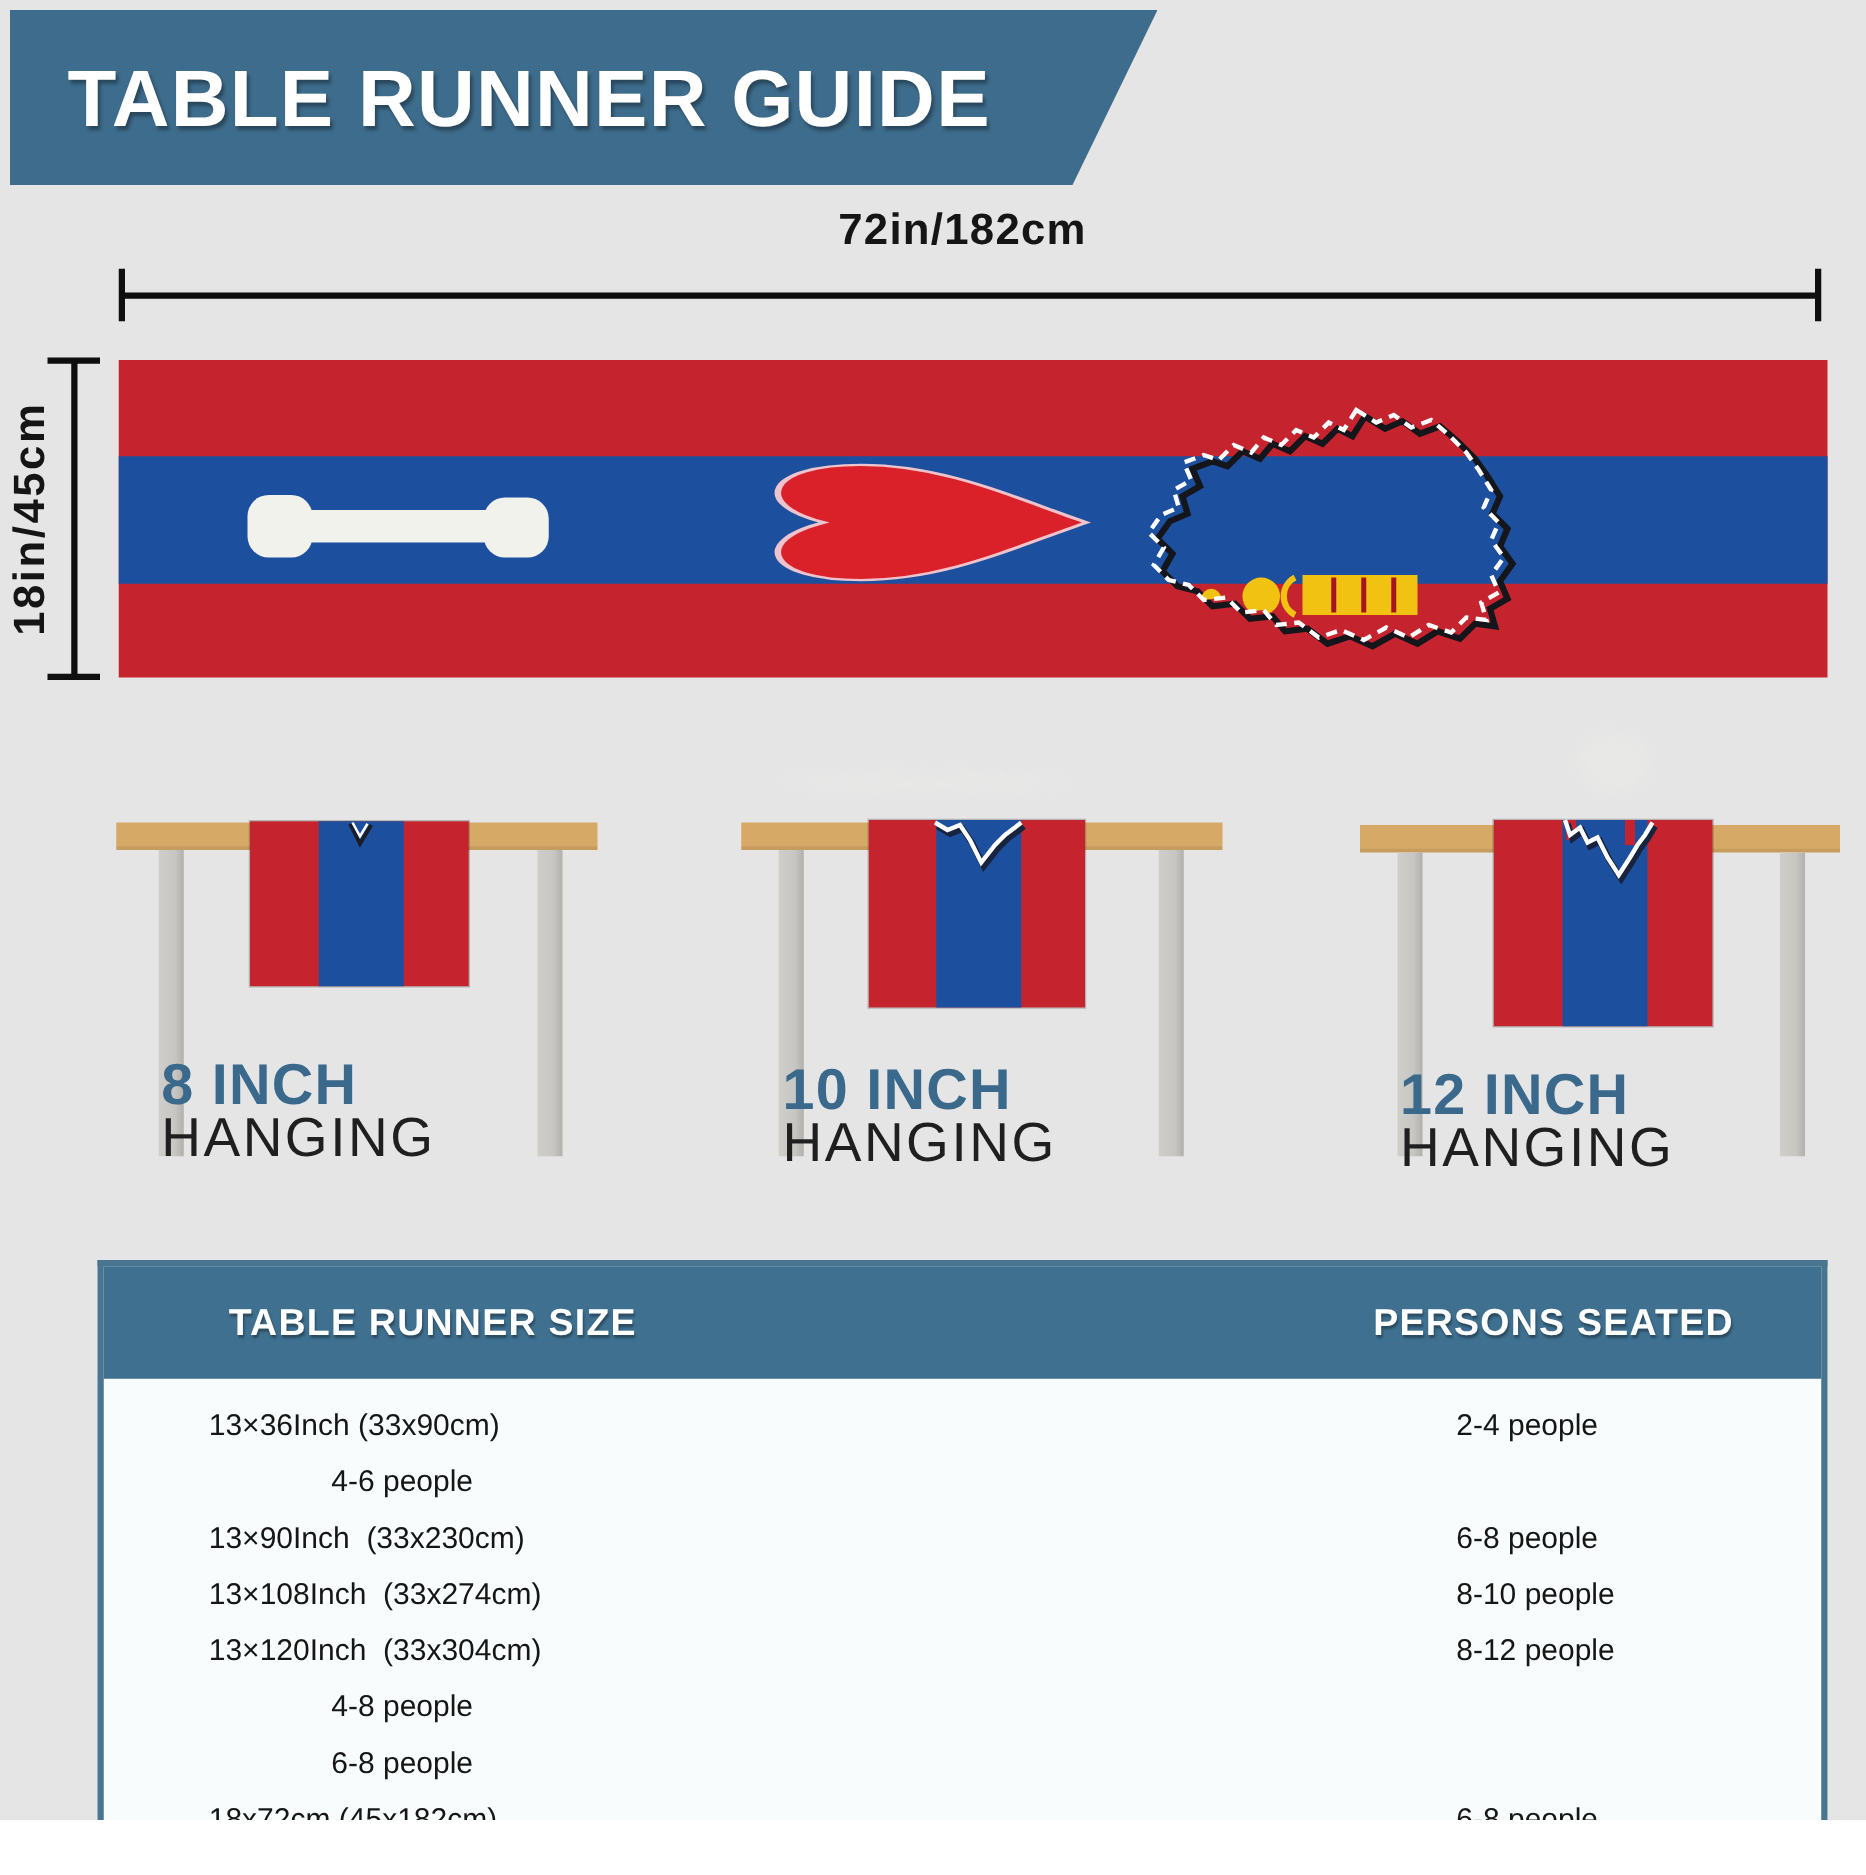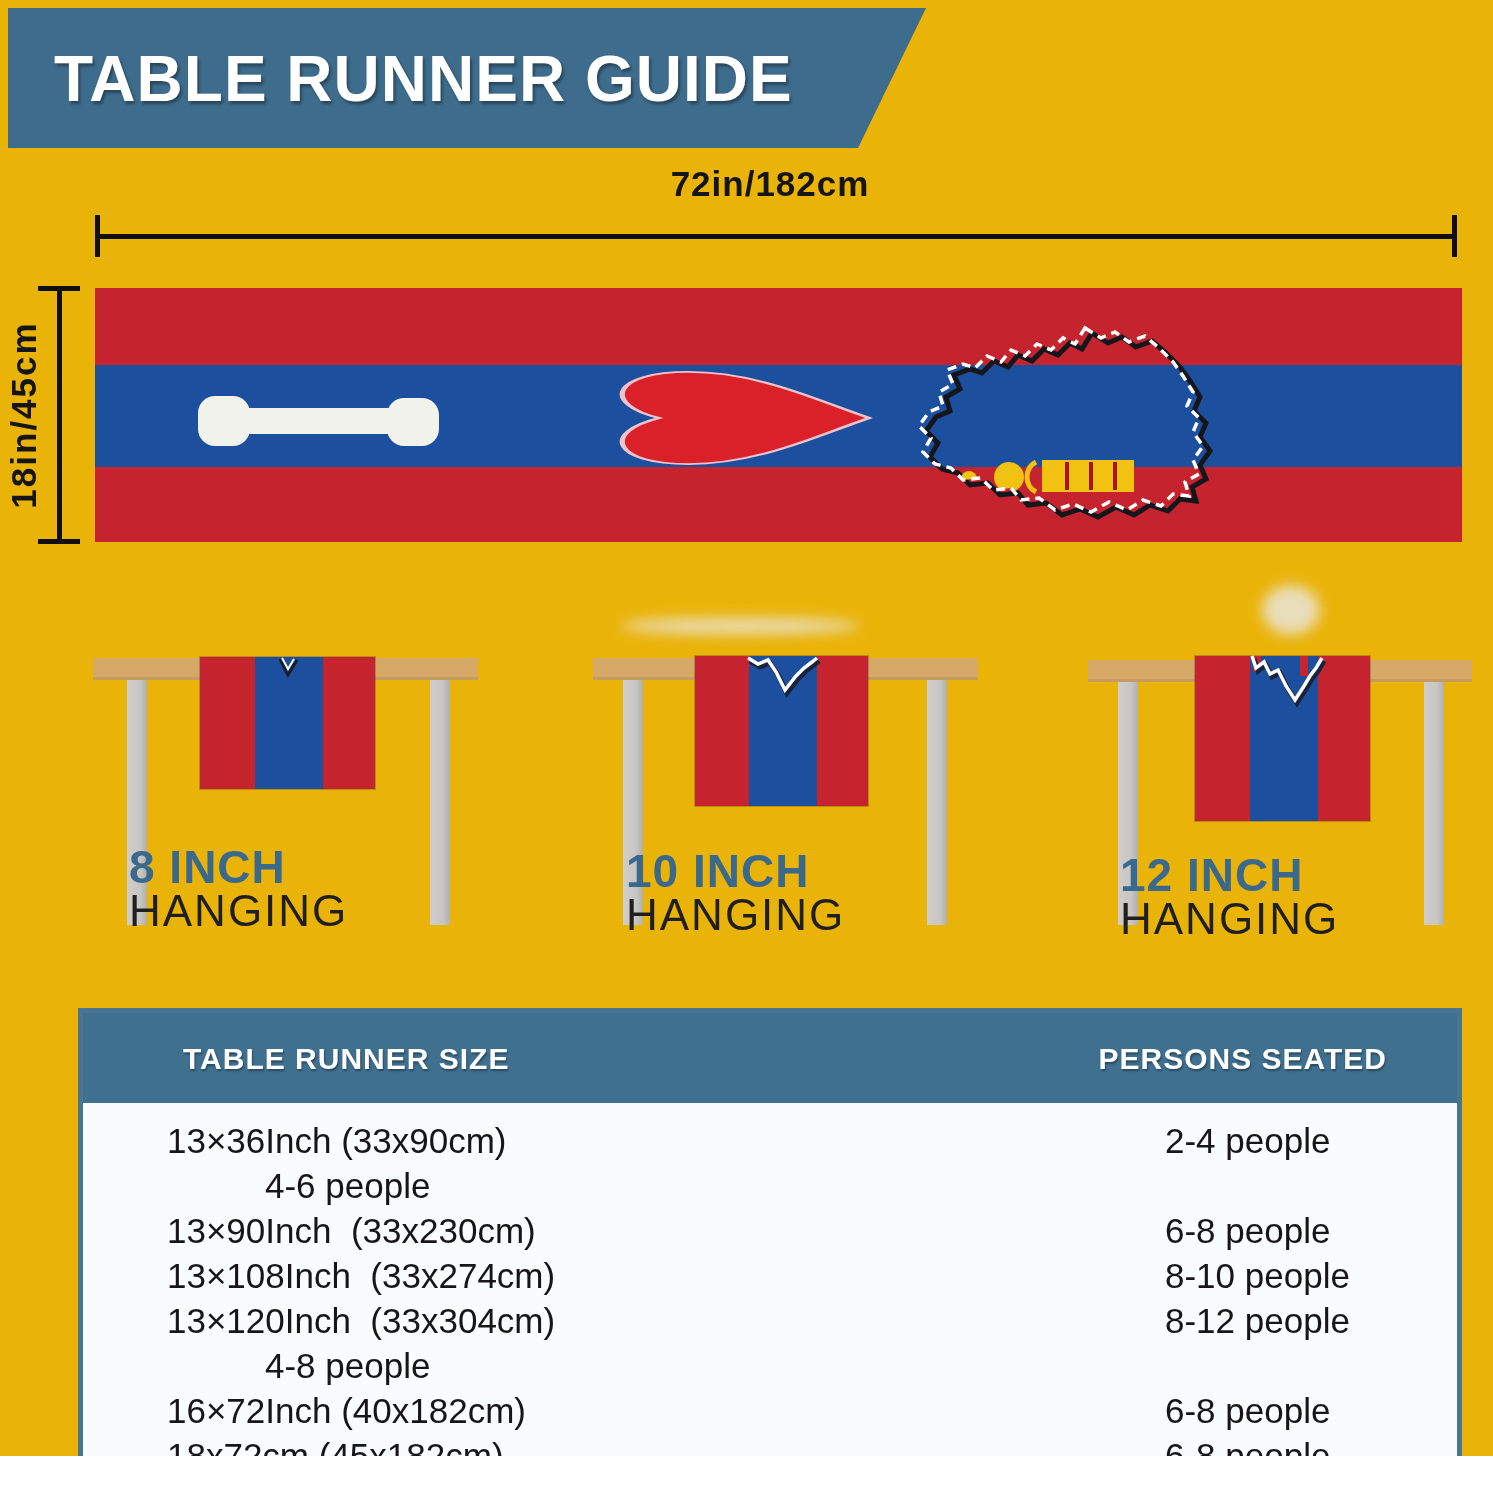--- a/index.html
+++ b/index.html
@@ -1,18 +1,18 @@
 <!DOCTYPE html>
 <html><head>
 <meta charset="utf-8">
 <style>
   * { margin:0; padding:0; box-sizing:border-box; }
   html,body { background:#ffffff; }
   body { font-family:"Liberation Sans", sans-serif; }
-  .canvas { position:relative; width:1493px; height:1456px; background:#eab308; overflow:hidden; margin:0 auto; }
+  .canvas { position:relative; width:1493px; height:1456px; background:#e5e5e5; overflow:hidden; margin:0 auto; }
 
   
   .banner {
     position:absolute; left:8px; top:8px; width:918px; height:140px;
     background:#3e6c8c;
     clip-path: polygon(0 0, 100% 0, calc(100% - 68px) 100%, 0 100%);
   }
   .banner .title {
     position:absolute; left:46px; top:0; height:140px; line-height:142px;
     font-size:64px; font-weight:bold; letter-spacing:1px; color:#ffffff;
@@ -62,21 +62,21 @@
   }
   .size-table .thead .th {
     position:absolute; top:0; height:90px; line-height:92px; color:#ffffff;
     font-size:30px; font-weight:800; letter-spacing:1px;
     text-shadow:1px 2px 2px rgba(0,0,0,0.35); white-space:nowrap;
   }
   .size-table .thead .th.left { left:100px; }
   .size-table .thead .th.right { right:70px; }
   .size-table .tbody { padding-top:15px; }
   .size-table .row { display:flex; height:45px; align-items:center; }
-  .size-table .cell { font-size:35px; color:#161616; white-space:pre; }
+  .size-table .cell { font-size:24px; color:#161616; white-space:pre; }
   .size-table .cell.size { flex:0 0 900px; padding-left:84px; }
   .size-table .cell.persons { flex:1; padding-left:182px; }
 </style>
 </head>
 <body>
 
 <div class="canvas">
 
   <div class="banner">
     <div class="title">TABLE RUNNER GUIDE</div>
@@ -195,21 +195,20 @@
         <div class="cell persons">8-10 people</div>
       </div>
       <div class="row">
         <div class="cell size">13×120Inch  (33x304cm)</div>
         <div class="cell persons">8-12 people</div>
       </div>
       <div class="row">
         <div class="cell persons">4-8 people</div>
       </div>
       <div class="row">
-        <div class="cell size">16×72Inch (40x182cm)</div>
         <div class="cell persons">6-8 people</div>
       </div>
       <div class="row">
         <div class="cell size">18x72cm (45x182cm)</div>
         <div class="cell persons">6-8 people</div>
       </div>
     </div>
   </div>
 
 </div>

